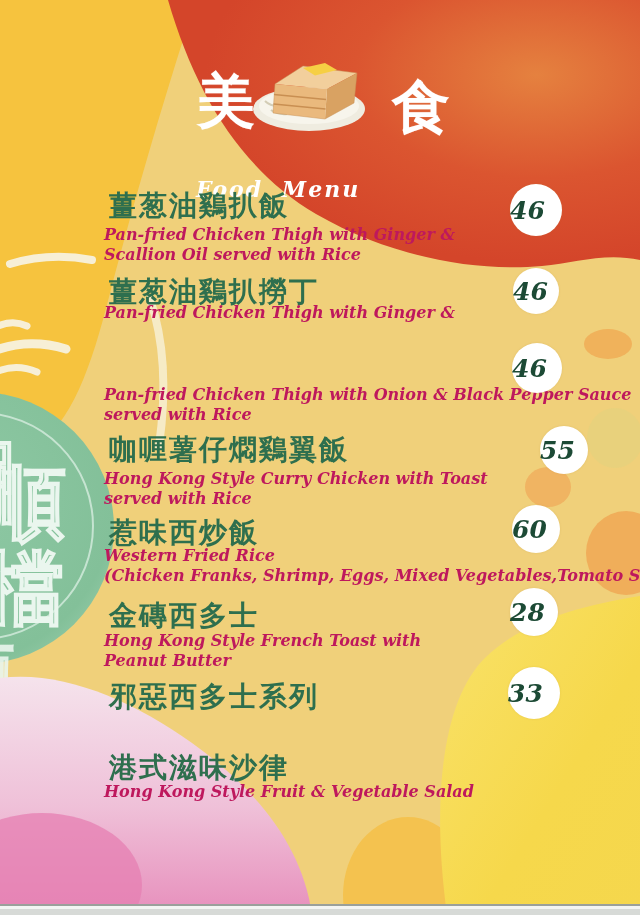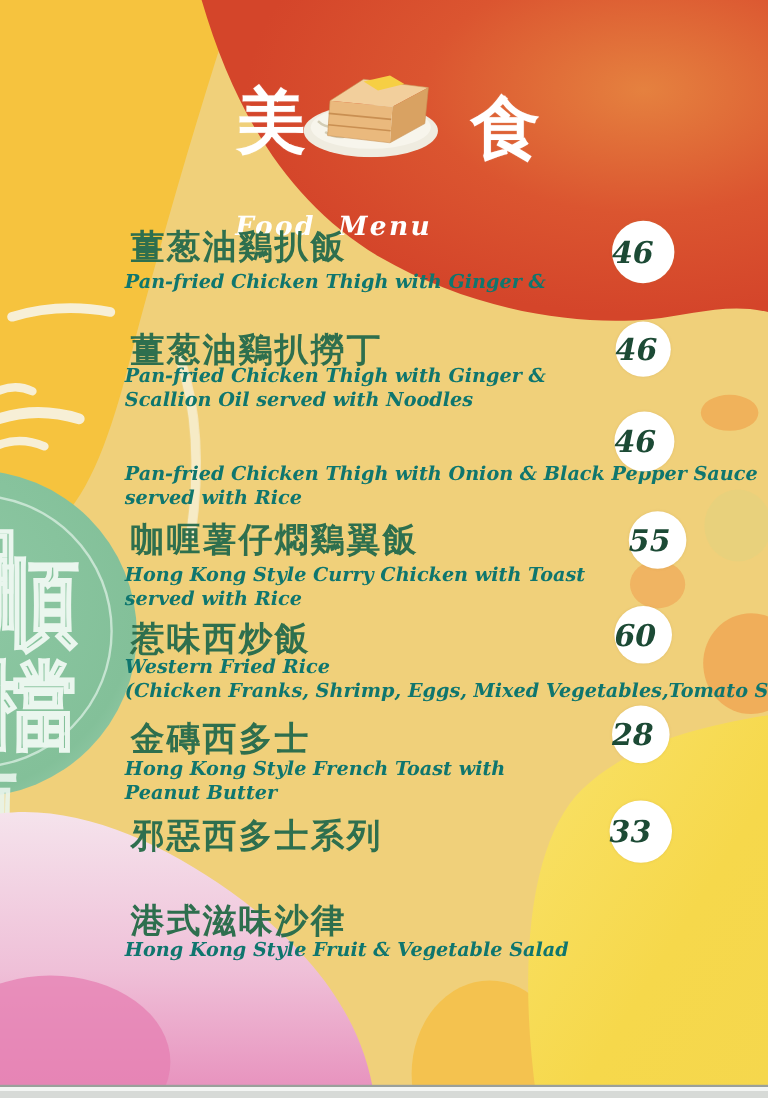--- a/index.html
+++ b/index.html
@@ -21,21 +21,21 @@
     color:#ffffff;font-style:italic;font-size:22px;letter-spacing:2px;
     word-spacing:9px;font-weight:600;margin-top:32px;
   }
   .item{position:absolute;left:109px;white-space:nowrap;}
   .zh-title{
     margin:0;font-size:28px;font-weight:700;letter-spacing:2px;
     color:#2e6f4e;line-height:1.2;
   }
   .en-desc{
     position:absolute;left:104px;margin:0;font-size:16px;font-weight:600;
-    font-style:italic;color:#0f766e;line-height:20px;white-space:nowrap;
+    font-style:italic;color:#be185d;line-height:20px;white-space:nowrap;
   }
   .price-badge{
     position:absolute;background:#ffffff;border-radius:50%;
     display:flex;align-items:center;justify-content:flex-start;
     color:#1c4a35;font-weight:700;font-size:25px;
     box-shadow:0 0 2px rgba(180,140,60,.25);
     font-style:italic;
   }
   .bottom-bar{
     position:absolute;left:0;top:904px;width:640px;height:11px;
@@ -131,28 +131,28 @@
     <span class="hdr-char right">食</span>
 
     <div class="subtitle">Food Menu</div>
   </header>
 
   <section class="item" style="top:189px">
     <h2 class="zh-title">薑葱油鷄扒飯</h2>
   </section>
   <p class="en-desc" style="top:225px">
     <span>Pan-fried Chicken Thigh with Ginger &amp;</span><br>
+    <span>Scallion Oil served with Rice</span>
   </p>
 
   <section class="item" style="top:275px">
     <h2 class="zh-title">薑葱油鷄扒撈丁</h2>
   </section>
   <p class="en-desc" style="top:303px">
     <span>Pan-fried Chicken Thigh with Ginger &amp;</span><br>
-    <span>Scallion Oil served with Noodles</span>
   </p>
 
   <p class="en-desc" style="top:385px">
     <span>Pan-fried Chicken Thigh with Onion &amp; Black Pepper Sauce</span><br>
     <span>served with Rice</span>
   </p>
 
   <section class="item" style="top:433px">
     <h2 class="zh-title">咖喱薯仔燜鷄翼飯</h2>
   </section>
@@ -190,21 +190,21 @@
 
   <div class="price-badge" style="left:510px;top:184px;width:52px;height:52px">
     <span>46</span>
     </div>
   <div class="price-badge" style="left:513px;top:268px;width:46px;height:46px">
     <span>46</span>
     </div>
   <div class="price-badge" style="left:512px;top:343px;width:50px;height:50px">
     <span>46</span>
     </div>
-  <div class="price-badge" style="left:524px;top:426px;width:48px;height:48px">
+  <div class="price-badge" style="left:540px;top:426px;width:48px;height:48px">
     <span>55</span>
     </div>
   <div class="price-badge" style="left:512px;top:505px;width:48px;height:48px">
     <span>60</span>
     </div>
   <div class="price-badge" style="left:510px;top:588px;width:48px;height:48px">
     <span>28</span>
     </div>
   <div class="price-badge" style="left:508px;top:667px;width:52px;height:52px">
     <span>33</span>

